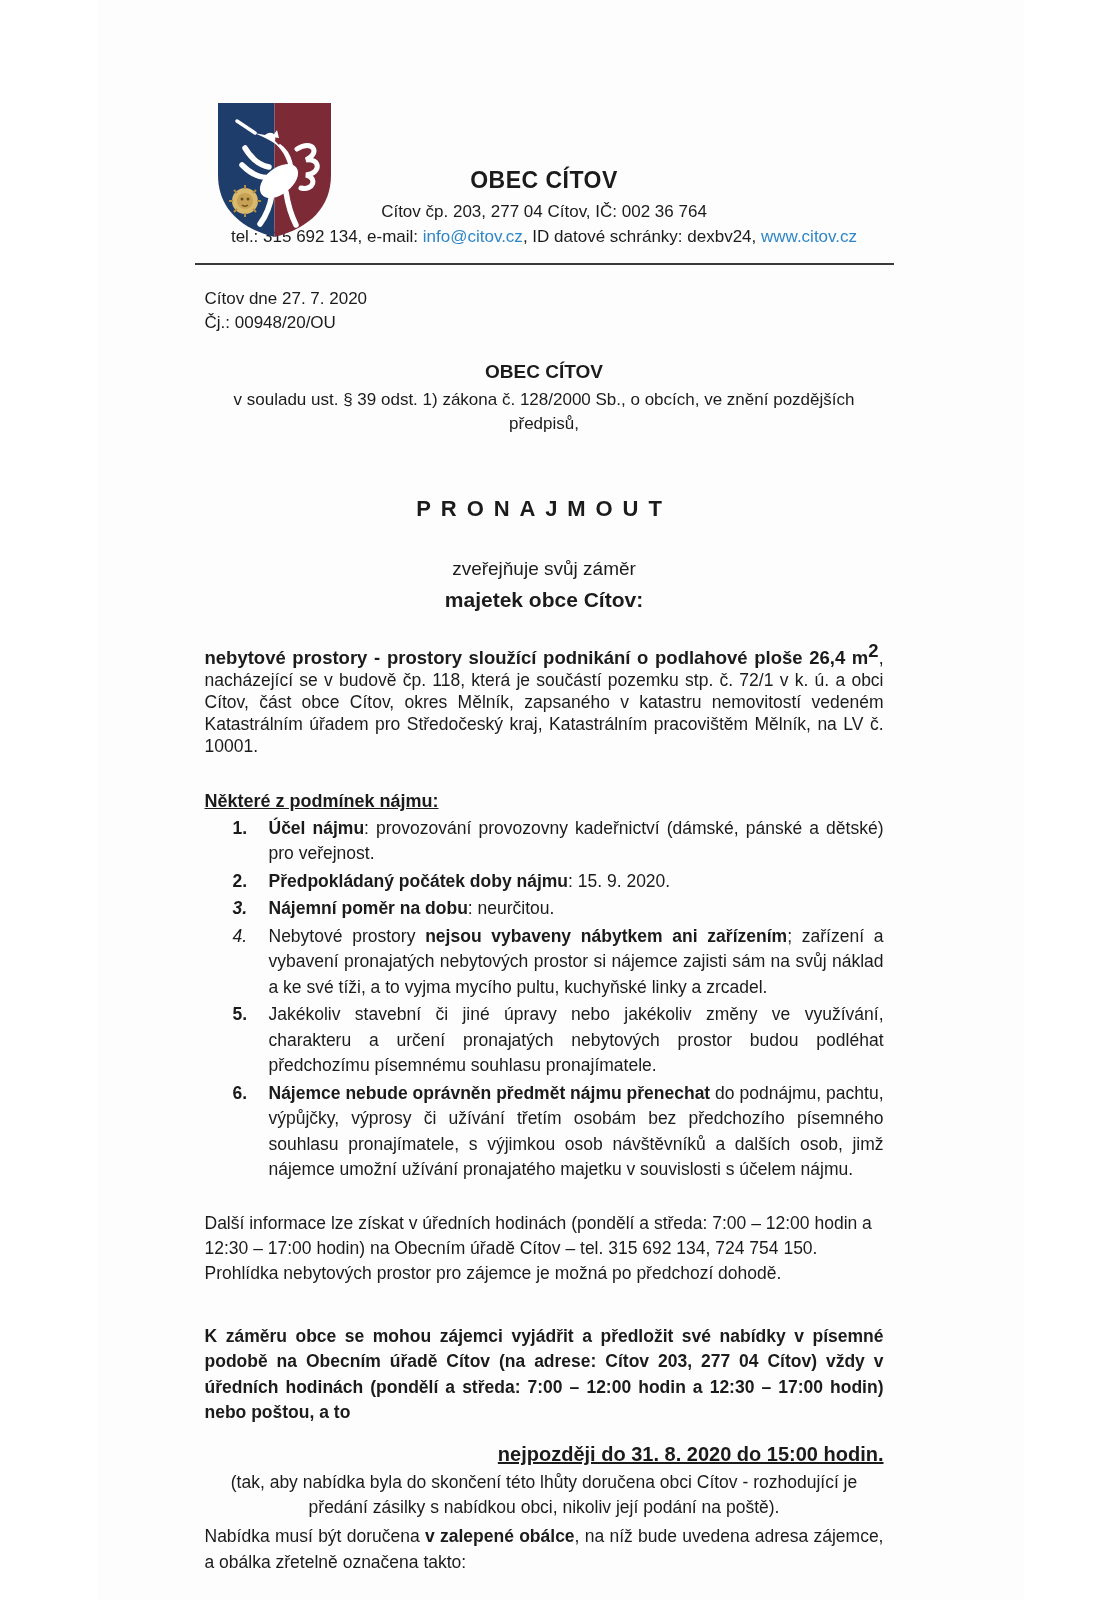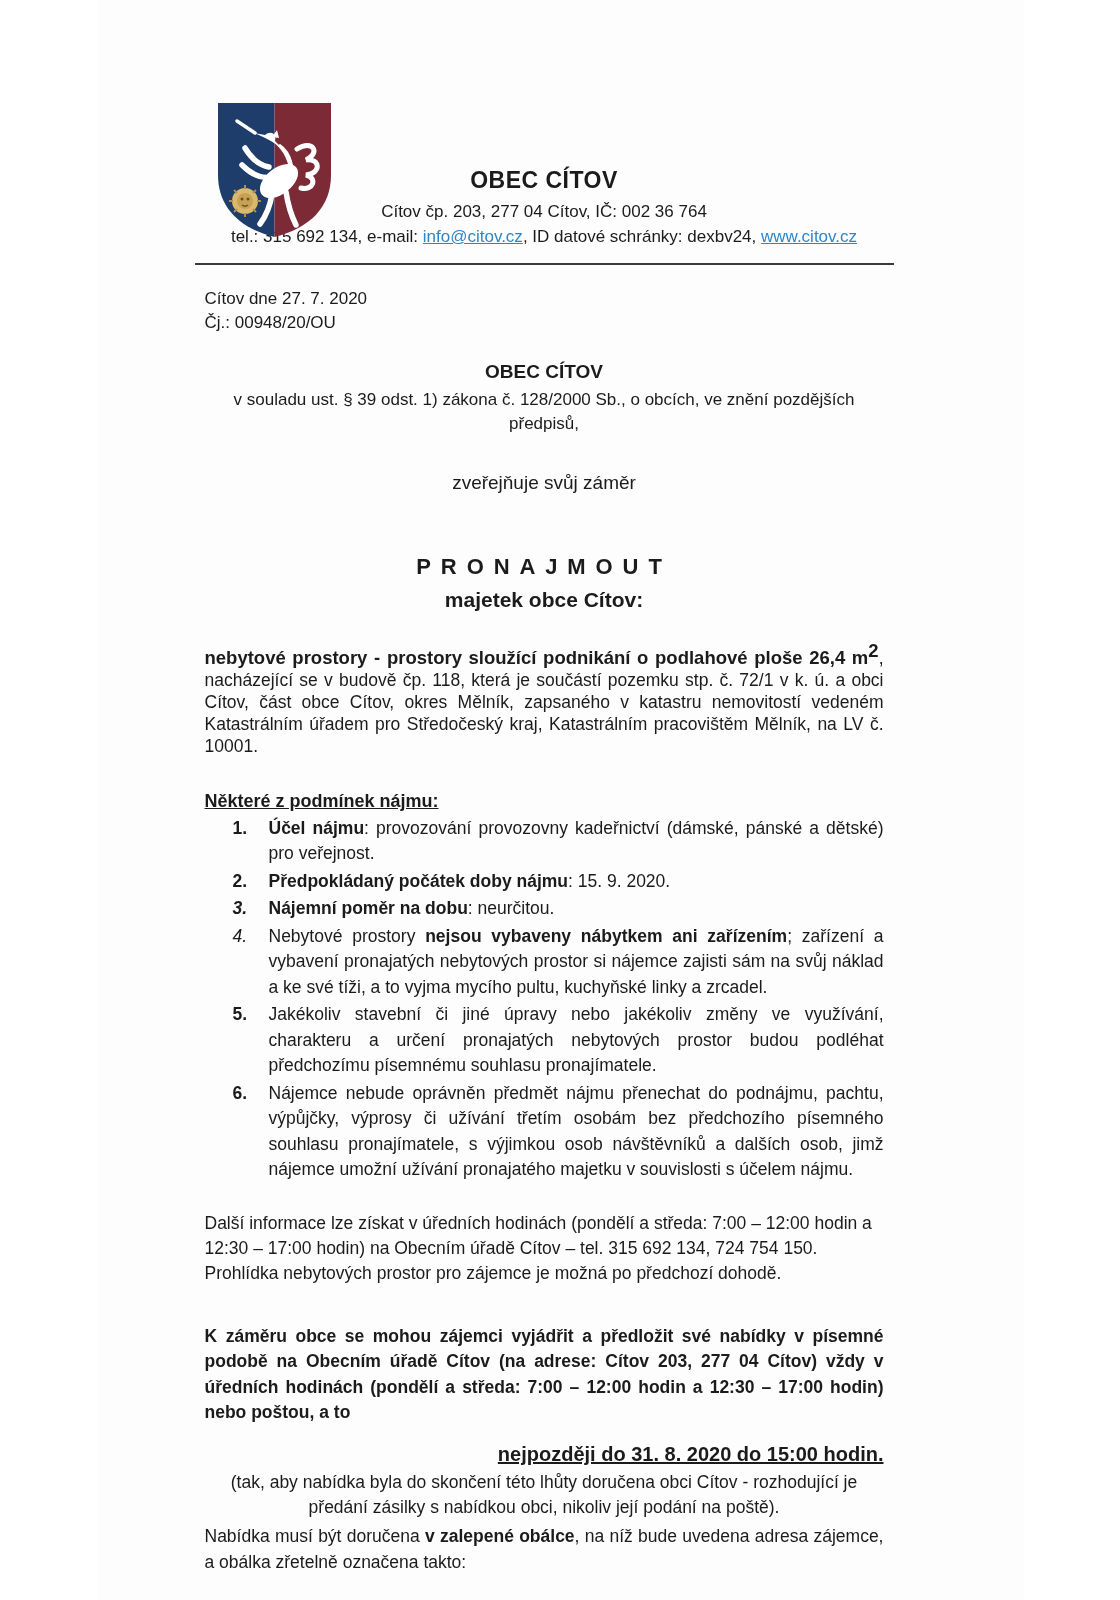--- a/index.html
+++ b/index.html
@@ -13,21 +13,21 @@
     box-sizing:border-box;
     padding:97px 140px 40px 108px;
     overflow:hidden;
   }
   .coat { position:absolute; left:112px; top:97px; width:131px; height:146px; }
 
   .header-text { text-align:center; margin-top:68px; }
   .org-title { font-size:23px; font-weight:700; line-height:30px; letter-spacing:0.5px; }
   .addr-line { font-size:17px; line-height:25px; margin-top:4px; }
   .contact-line { font-size:17px; line-height:25px; }
-  a.doclink { color:var(--link,#2e86c8); text-decoration:underline; cursor:pointer; }
+  a.doclink { color:var(--link,#2e86c8); cursor:pointer; }
 
   .rule { border:none; border-top:2.5px solid #3a3a3a; margin:14px -10px 0 -10px; }
 
   .meta { margin-top:22px; font-size:17px; line-height:24px; }
 
   .center { text-align:center; }
   .org-title-2 { font-size:19px; font-weight:700; margin-top:26px; }
   .law-line { font-size:17px; line-height:24px; margin-top:5px; }
   .announce { font-size:19px; margin-top:36px; }
 
@@ -110,23 +110,23 @@
 
   <hr class="rule">
 
   <div class="meta">
     <div>Cítov dne 27. 7. 2020</div>
     <div>Čj.: 00948/20/OU</div>
   </div>
 
   <div class="center org-title-2">OBEC CÍTOV</div>
   <div class="center law-line">v souladu ust. § 39 odst. 1) zákona č. 128/2000 Sb., o obcích, ve znění pozdějších předpisů,</div>
+  <div class="center intent-title">PRONAJMOUT</div>
+
   <div class="center announce">zveřejňuje svůj záměr</div>
-
-  <div class="center intent-title">PRONAJMOUT</div>
   <div class="center intent-sub">majetek obce Cítov:</div>
 
   <p class="desc"><span class="lead" style="font-weight: 700;">nebytové prostory - prostory sloužící podnikání o podlahové ploše 26,4 m</span><sup class="lead" style="font-weight: 700;">2</sup><span>, nacházející se v budově čp. 118, která je součástí pozemku stp. č. 72/1 v k. ú. a obci Cítov, část obce Cítov, okres Mělník, zapsaného v katastru nemovitostí vedeném Katastrálním úřadem pro Středočeský kraj, Katastrálním pracovištěm Mělník, na LV č. 10001.</span></p>
 
   <div class="cond-heading">Některé z podmínek nájmu:</div>
   <div class="cond-list">
     <div class="cond-item">
       <span class="cond-num" data-style="b">1.</span>
       <div class="cond-body"><span style="font-weight: 700;">Účel nájmu</span><span>: provozování provozovny kadeřnictví (dámské, pánské a dětské) pro veřejnost.</span></div>
     </div>
@@ -141,21 +141,21 @@
     <div class="cond-item">
       <span class="cond-num" data-style="i">4.</span>
       <div class="cond-body"><span>Nebytové prostory </span><span style="font-weight: 700;">nejsou vybaveny nábytkem ani zařízením</span><span>; zařízení a vybavení pronajatých nebytových prostor si nájemce zajisti sám na svůj náklad a ke své tíži, a to vyjma mycího pultu, kuchyňské linky a zrcadel.</span></div>
     </div>
     <div class="cond-item">
       <span class="cond-num" data-style="b">5.</span>
       <div class="cond-body"><span style="font-weight: 400;">Jakékoliv stavební či jiné úpravy nebo jakékoliv změny ve využívání, charakteru a určení pronajatých nebytových prostor</span><span> budou podléhat předchozímu písemnému souhlasu pronajímatele.</span></div>
     </div>
     <div class="cond-item">
       <span class="cond-num" data-style="b">6.</span>
-      <div class="cond-body"><span style="font-weight: 400;">Nájemce nebude oprávněn předmět nájmu přenechat</span><span> do podnájmu, pachtu, výpůjčky, výprosy či užívání třetím osobám bez předchozího písemného souhlasu pronajímatele, s výjimkou osob návštěvníků a dalších osob, jimž nájemce umožní užívání pronajatého majetku v souvislosti s účelem nájmu.</span></div>
+      <div class="cond-body"><span style="font-weight: 700;">Nájemce nebude oprávněn předmět nájmu přenechat</span><span> do podnájmu, pachtu, výpůjčky, výprosy či užívání třetím osobám bez předchozího písemného souhlasu pronajímatele, s výjimkou osob návštěvníků a dalších osob, jimž nájemce umožní užívání pronajatého majetku v souvislosti s účelem nájmu.</span></div>
     </div>
   </div>
 
   <div class="notes">
     <p>Další informace lze získat v úředních hodinách (pondělí a středa: 7:00 – 12:00 hodin a 12:30 – 17:00 hodin) na Obecním úřadě Cítov – tel. 315 692 134, 724 754 150.</p>
     <p>Prohlídka nebytových prostor pro zájemce je možná po předchozí dohodě.</p>
   </div>
 
   <p class="offer-block">K záměru obce se mohou zájemci vyjádřit a předložit své nabídky v písemné podobě na Obecním úřadě Cítov (na adrese: Cítov 203, 277 04 Cítov) vždy v úředních hodinách (pondělí a středa: 7:00 – 12:00 hodin a 12:30 – 17:00 hodin) nebo poštou, a to</p>
   <div class="deadline"><span>nejpozději do 31. 8. 2020 do 15:00 hodin.</span></div>

